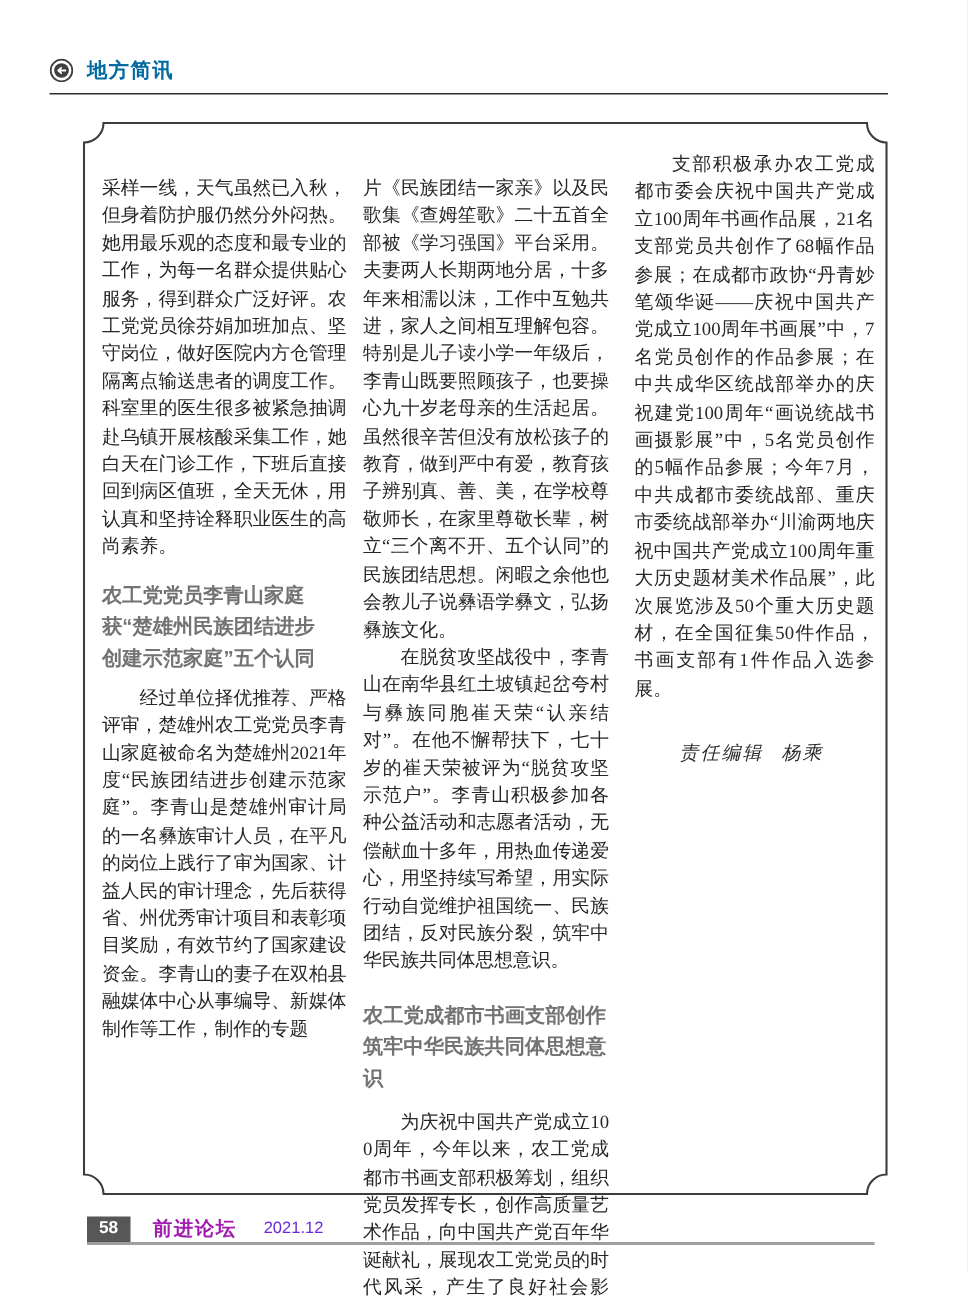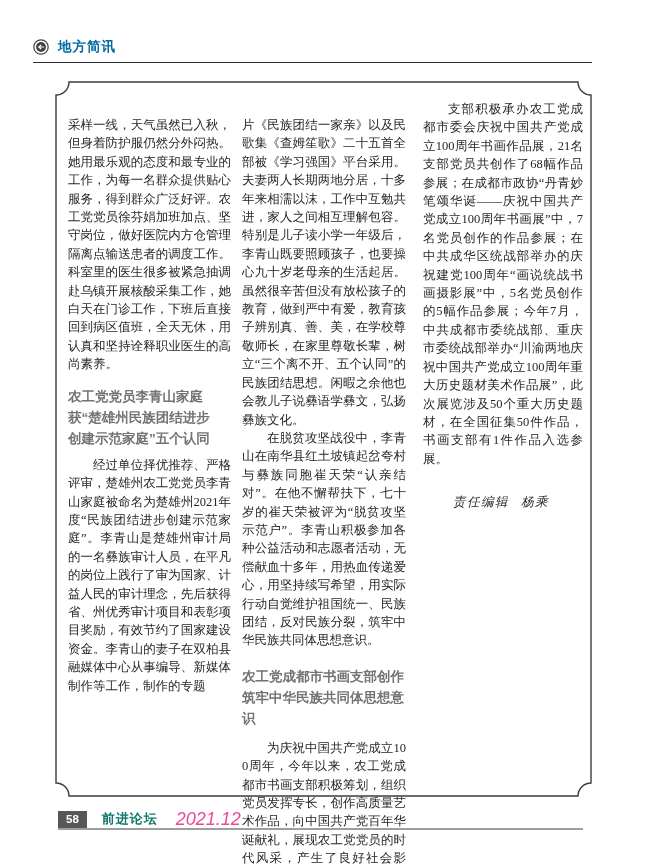--- a/index.html
+++ b/index.html
@@ -63,22 +63,22 @@
     position:absolute;left:58px;top:810px;width:525px;height:18px;
     display:flex;align-items:center;
     border-bottom:2px solid #9e9e9e;
     font-family:"Liberation Sans","DejaVu Sans",sans-serif;
   }
   .page-no{
     background:#575757;color:#ffffff;
     font-size:11.5px;font-weight:bold;
     padding:1px 8px 2px 8px;line-height:14px;
   }
-  .journal{font-size:13px;font-weight:bold;color:#0f766e;margin-left:15px;letter-spacing:1px;}
-  .issue{font-size:18px;color:#ec4899;margin-left:18px;font-style:italic;}
+  .journal{font-size:13px;font-weight:bold;color:#a21caf;margin-left:15px;letter-spacing:1px;}
+  .issue{font-size:11px;color:#6d28d9;margin-left:18px;}
 </style>
 </head>
 <body>
 
 <div class="page">
 
   <div class="hdr">
     <span class="hdr-icon">
       <svg viewBox="0 0 16 16" width="16" height="16">
         <circle cx="8" cy="8" r="7.2" fill="none" stroke="#3f3f3f" stroke-width="1.2"></circle>

